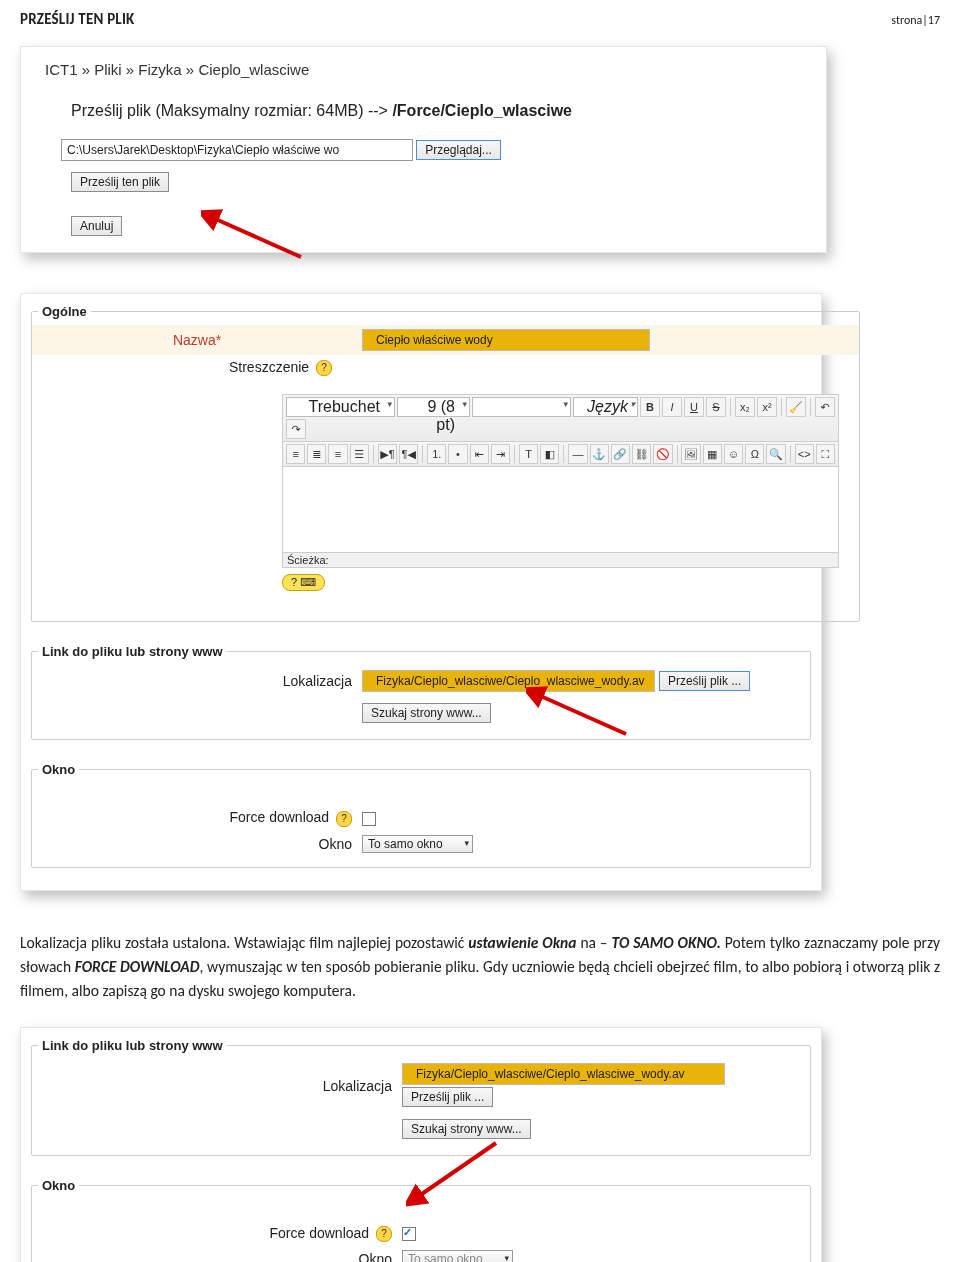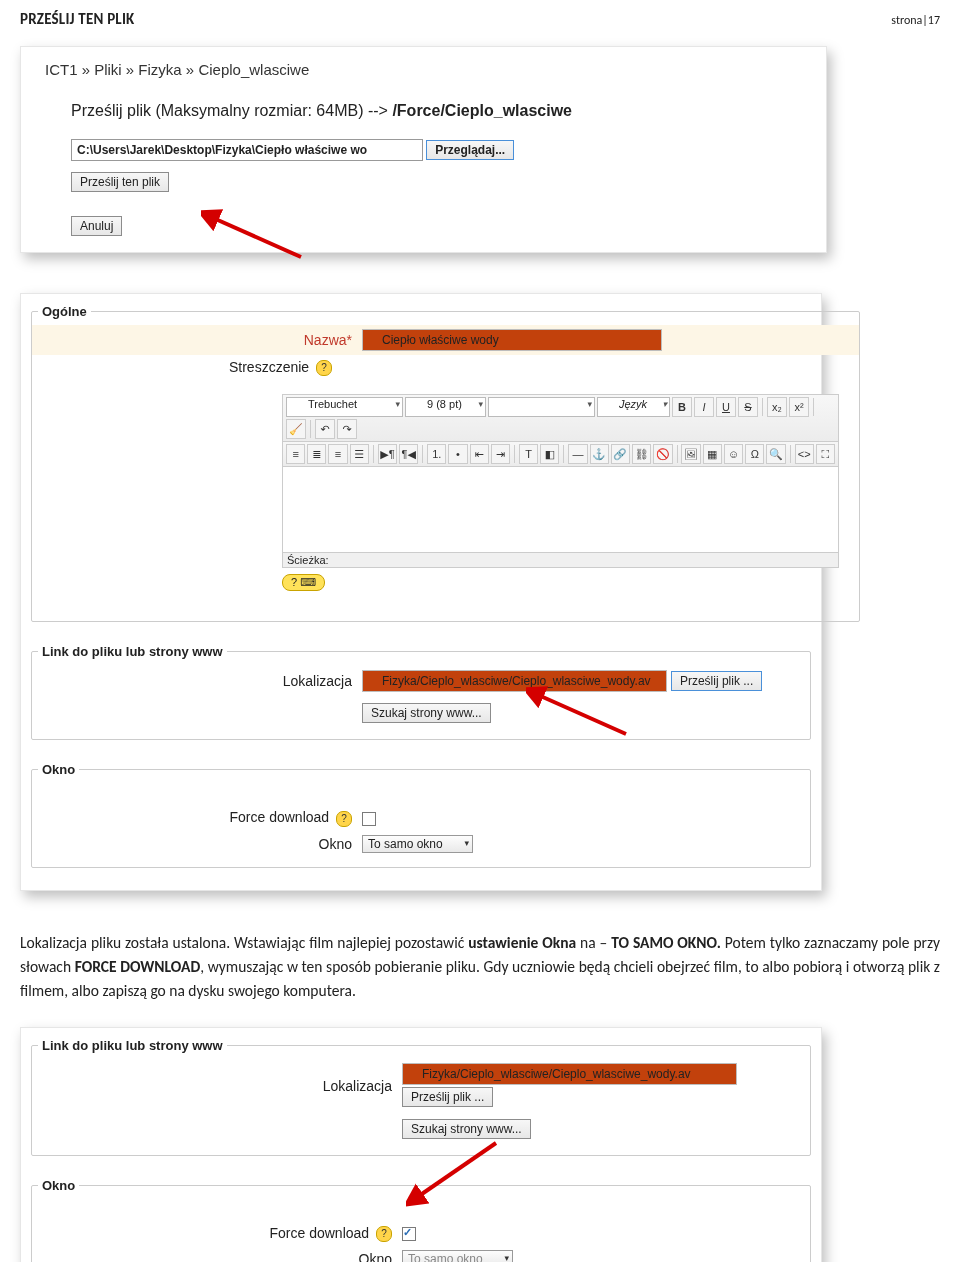--- a/index.html
+++ b/index.html
@@ -40,22 +40,21 @@
     color: #333;
     padding: 14px 12px 10px 24px;
   }
   .upload-line {
     font-family: Verdana, Arial, sans-serif;
     font-size: 16px;
     padding: 14px 12px 14px 50px;
   }
   .upload-line .path { font-weight: bold; }
   .file-row {
-    padding: 4px 12px 4px 50px;
-    font-weight: bold;
+    padding: 4px 12px 4px 40px;
   }
   .file-input-text {
     font-family: Arial, sans-serif;
     font-size: 12px;
     border: 1px solid #999;
     background: #fff;
     padding: 3px 5px;
     width: 340px;
     display: inline-block;
     vertical-align: middle;
@@ -100,29 +99,29 @@
     display: flex;
     align-items: center;
     padding: 4px 10px;
   }
   .form-row .label {
     width: 310px;
     text-align: right;
     padding-right: 10px;
     font-size: 14px;
   }
-  .form-row .label.req { color: #c0392b; }
+  .form-row .label.req { color: #c0392b; text-align: center; }
   .form-row .control { flex: 1; }
   .name-row { background: #fdf6e6; }
   .text-field {
     font-family: Arial, sans-serif;
     font-size: 12px;
     border: 1px solid #bdbdbd;
-    background: #c2410c;
-    padding: 3px 19px;
+    background: #eab308;
+    padding: 3px 13px;
   }
   .help-icon {
     display: inline-block;
     width: 14px; height: 14px;
     font-size: 10px; line-height: 14px;
     text-align: center;
     background: #ffd54a;
     border: 1px solid #c9a300;
     border-radius: 7px;
     color: #333;
@@ -139,26 +138,27 @@
     border-bottom: 1px solid #ccc;
     padding: 2px 3px;
     font-size: 11px;
     display: flex;
     flex-wrap: wrap;
     align-items: center;
     gap: 2px;
     background: linear-gradient(#f7f7f7,#ececec);
   }
   .tb-sel {
-    font-size: 11px;
+    font-size: 16px;
     height: 18px;
     border: 1px solid #bbb;
     background: #fff;
-    padding: 0 14px 0 21px;
+    padding: 0 14px 0 13px;
     position: relative;
+    text-align: right;
   }
   .tb-sel::after {
     content: "▾";
     position: absolute; right: 2px; top: 1px;
     font-size: 9px; color: #555;
   }
   .tb-btn {
     width: 18px; height: 18px;
     border: 1px solid #ccc;
     background: #f5f5f5;
@@ -229,21 +229,21 @@
     font-size: 11px;
     color: #2b6db5;
     font-weight: bold;
   }
   .body-text {
     font-size: 15.5px;
     line-height: 1.55;
     text-align: justify;
     margin: 10px 0 24px 0;
   }
-  .body-text b { font-weight: bold; }
+  .body-text b { font-weight: bold; font-style: italic; }
 </style>
 </head>
 <body>
 
 <div class="page-header">
   <div class="page-title">PRZEŚLIJ TEN PLIK</div>
   <div class="page-num">strona|17</div>
 </div>
 
 <div class="panel" style="width:805px;">

